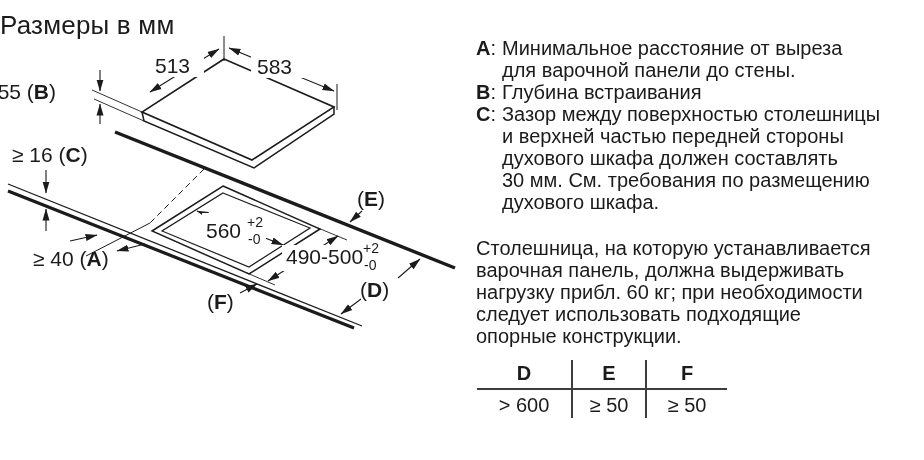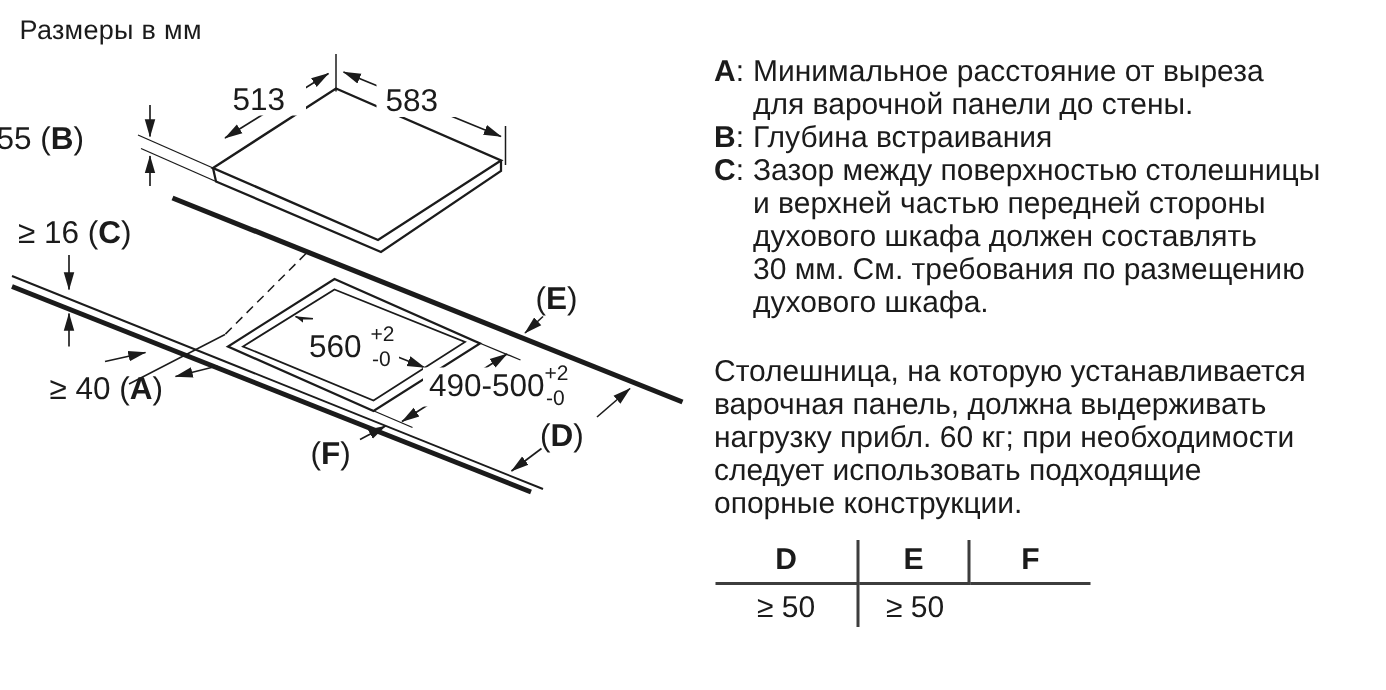--- a/index.html
+++ b/index.html
@@ -1,21 +1,21 @@
 <!DOCTYPE html>
 <html><head>
 <meta charset="utf-8">
 <style>
   html,body{margin:0;padding:0;}
   body{
     width:924px;height:460px;position:relative;background:#ffffff;
     font-family:"Liberation Sans", sans-serif;color:#1b1b1b;overflow:hidden;
   }
   .page-title{
-    position:absolute;left:13px;top:10px;font-size:18px;letter-spacing:.2px;
+    position:absolute;left:0;top:10px;font-size:26px;letter-spacing:.2px;
   }
   svg.diagram{position:absolute;left:0;top:0;}
   svg text{font-family:"Liberation Sans",sans-serif;fill:#1b1b1b;}
   .legend{
     position:absolute;left:476px;top:37px;width:455px;
     font-size:20px;line-height:22px;
   }
   .legend-item{display:grid;grid-template-columns:26px 1fr;}
   .legend-letter{font-weight:bold;}
   .legend-text{white-space:pre-line;}
@@ -155,15 +155,16 @@
 нагрузку прибл. 60 кг; при необходимости
 следует использовать подходящие
 опорные конструкции.</div>
 
 <div class="spec-table">
   <div class="c th vline">D</div>
   <div class="c th vline">E</div>
   <div class="c th">F</div>
 
 
+  <div class="c r2 vline">&gt; 600</div>
   <div class="c r2 vline">≥ 50</div>
   <div class="c r2">≥ 50</div>
 </div>
 
 </body></html>

